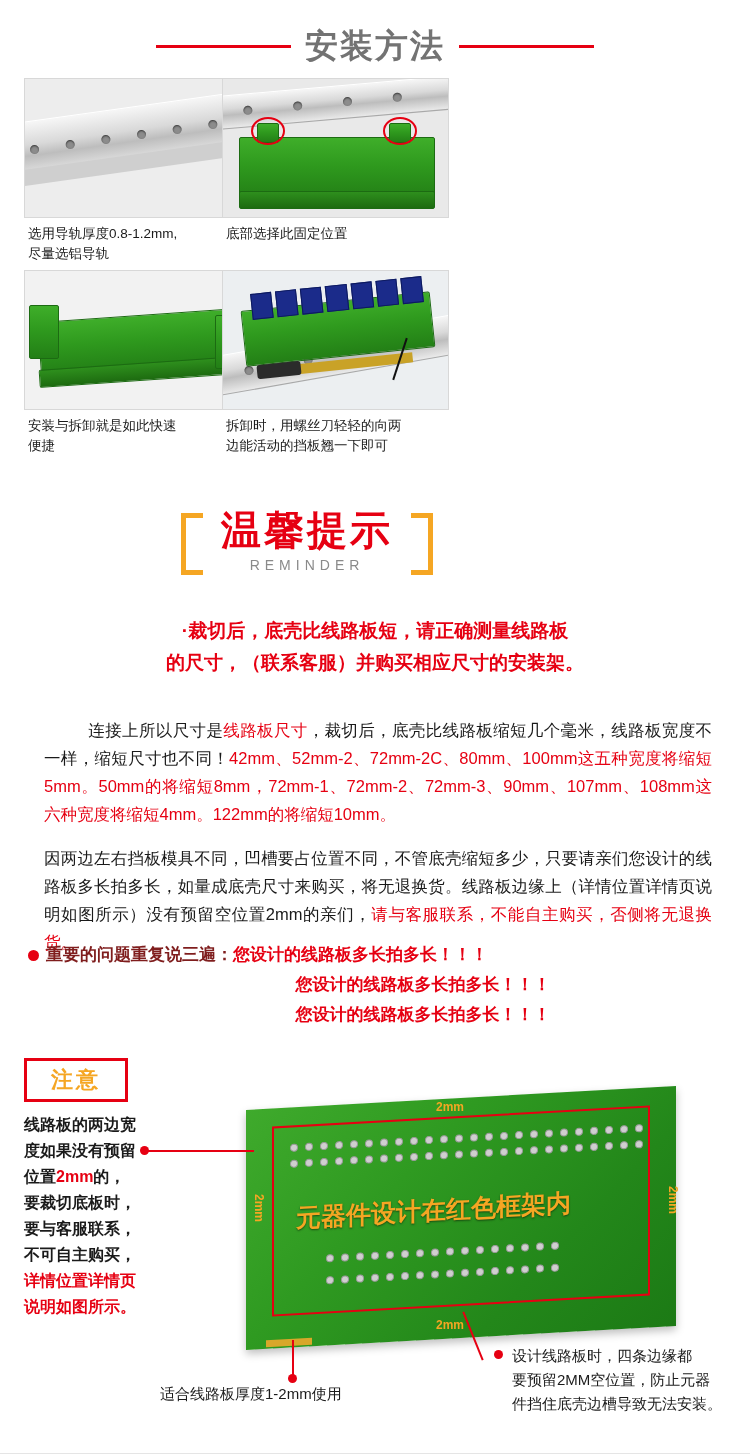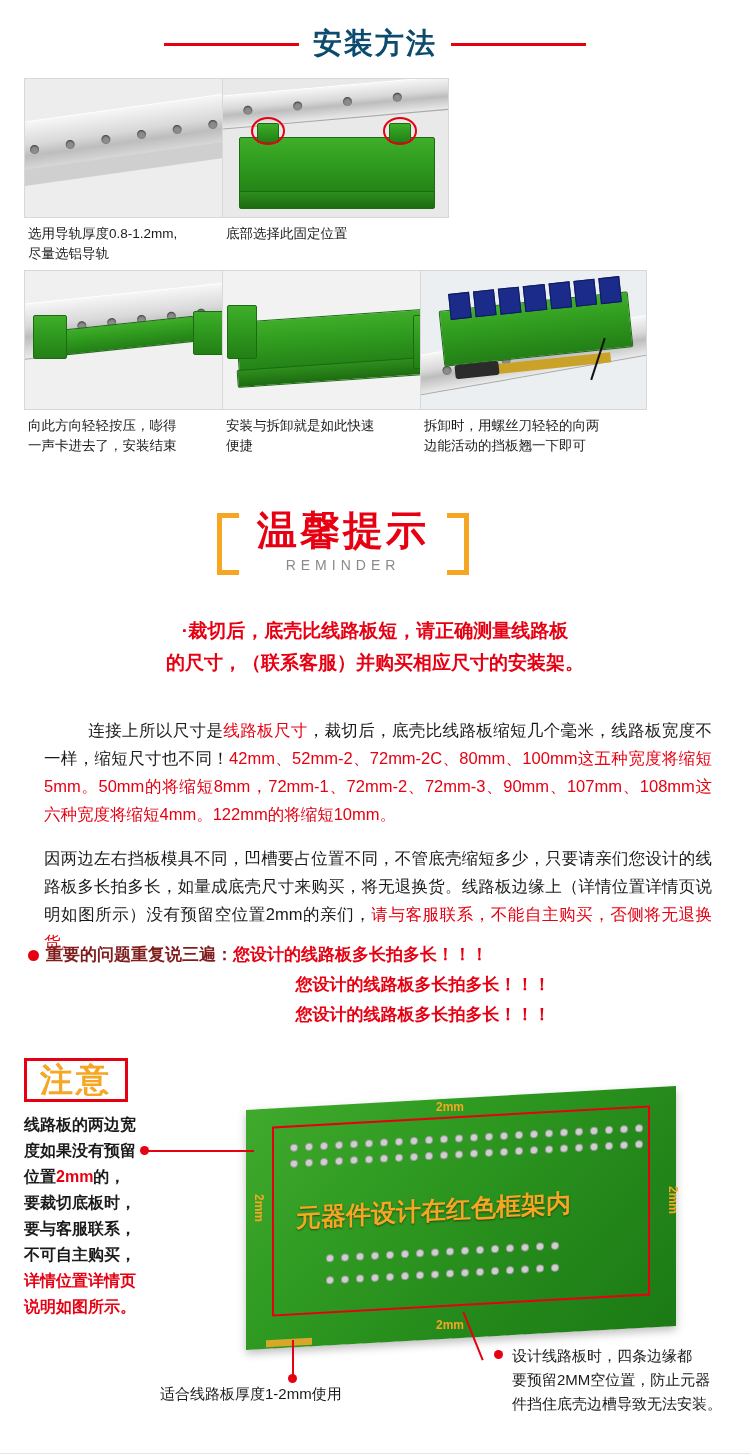--- a/index.html
+++ b/index.html
@@ -18,21 +18,21 @@
   
   .title-bar {
     position: absolute;
     top: 24px; left: 0; width: 750px;
     display: flex; align-items: center; justify-content: center;
   }
   .title-line {
     height: 3px; background: #e60012; width: 135px;
   }
   .title-text {
-    font-size: 29px; font-weight: bold; color: #0c4a6e;
+    font-size: 33px; font-weight: bold; color: #737373;
     padding: 0 14px; letter-spacing: 2px;
     white-space: nowrap;
   }
 
   
   .photo-grid {
     position: absolute;
     top: 78px; left: 24px;
     width: 702px;
   }
@@ -73,21 +73,20 @@
   .green-dark { background: linear-gradient(180deg,#2e8f1d,#1d6b10); }
   .red-circle {
     position: absolute; border: 2px solid #e60012; border-radius: 50%;
   }
   .arrow-line { position: absolute; background: #111; }
 
   
   .reminder-wrap {
     position: absolute; top: 505px; left: 0; width: 614px;
     text-align: center;
-    margin-left: 36px;
   }
   .reminder-brackets {
     position: relative; display: inline-block; padding: 0 46px;
   }
   .brk {
     position: absolute; top: 8px; width: 22px; height: 62px;
     border: 5px solid #f5a623;
   }
   .brk.l { left: 6px; border-right: none; }
   .brk.r { right: 6px; border-left: none; }
@@ -127,21 +126,21 @@
   .repeat-line2, .repeat-line3 { color: #e60012; text-align: center; padding-left: 90px; }
 
   
   .attn-box {
     position: absolute; top: 1058px; left: 24px;
     width: 104px; height: 44px;
     border: 3px solid #e60012;
     display: flex; align-items: center; justify-content: center;
   }
   .attn-box span {
-    font-size: 33px; font-weight: bold; color: #f5a623;
+    font-size: 22px; font-weight: bold; color: #f5a623;
     letter-spacing: 3px;
   }
   .attn-text {
     position: absolute; top: 1112px; left: 24px; width: 112px;
     font-size: 16px; line-height: 26px; color: #1a1a1a; font-weight: bold;
   }
   .attn-text .r { color: #e60012; }
 
   .pcb-wrap {
     position: absolute; top: 1098px; left: 246px;
@@ -234,37 +233,20 @@
         <div class="red-circle" style="left:28px; top:38px; width:34px; height:28px;"></div>
         <div class="red-circle" style="left:160px; top:38px; width:34px; height:28px;"></div>
       </div>
       <div class="cap" style="white-space:pre-line;">底部选择此固定位置</div>
     </div>
 
   </div>
 
   <div class="photo-row">
 
-    <div class="photo-cell">
-      <div class="photo-frame" style="background:#f0f0f0;">
-        <div class="rail" style="left:-14px; top:20px; width:270px; height:56px; transform:rotate(-6deg);">
-          <div class="hole" style="left:36px;"></div>
-            <div class="hole" style="left:66px;"></div>
-          <div class="hole" style="left:96px;"></div>
-            <div class="hole" style="left:126px;"></div>
-          <div class="hole" style="left:156px;"></div>
-            <div class="hole" style="left:186px;"></div>
-        </div>
-        <div class="green-body" style="left:30px; top:52px; width:140px; height:26px; transform:rotate(-6deg);"></div>
-        <div class="green-body" style="left:8px; top:44px; width:34px; height:44px;"></div>
-        <div class="green-body" style="left:168px; top:40px; width:34px; height:44px;"></div>
-      </div>
-      <div class="cap" style="white-space:pre-line;">向此方向轻轻按压，嘭得
-一声卡进去了，安装结束</div>
-    </div>
 
     <div class="photo-cell">
       <div class="photo-frame" style="background:#f2f2f2;">
         <div class="green-body" style="left:14px; top:44px; width:200px; height:54px; transform:rotate(-4deg);"></div>
         <div class="green-body green-dark" style="left:14px; top:92px; width:200px; height:18px; transform:rotate(-4deg);"></div>
         <div class="green-body" style="left:4px; top:34px; width:30px; height:54px;"></div>
         <div class="green-body" style="left:190px; top:44px; width:30px; height:54px;"></div>
       </div>
       <div class="cap" style="white-space:pre-line;">安装与拆卸就是如此快速
 便捷</div>

